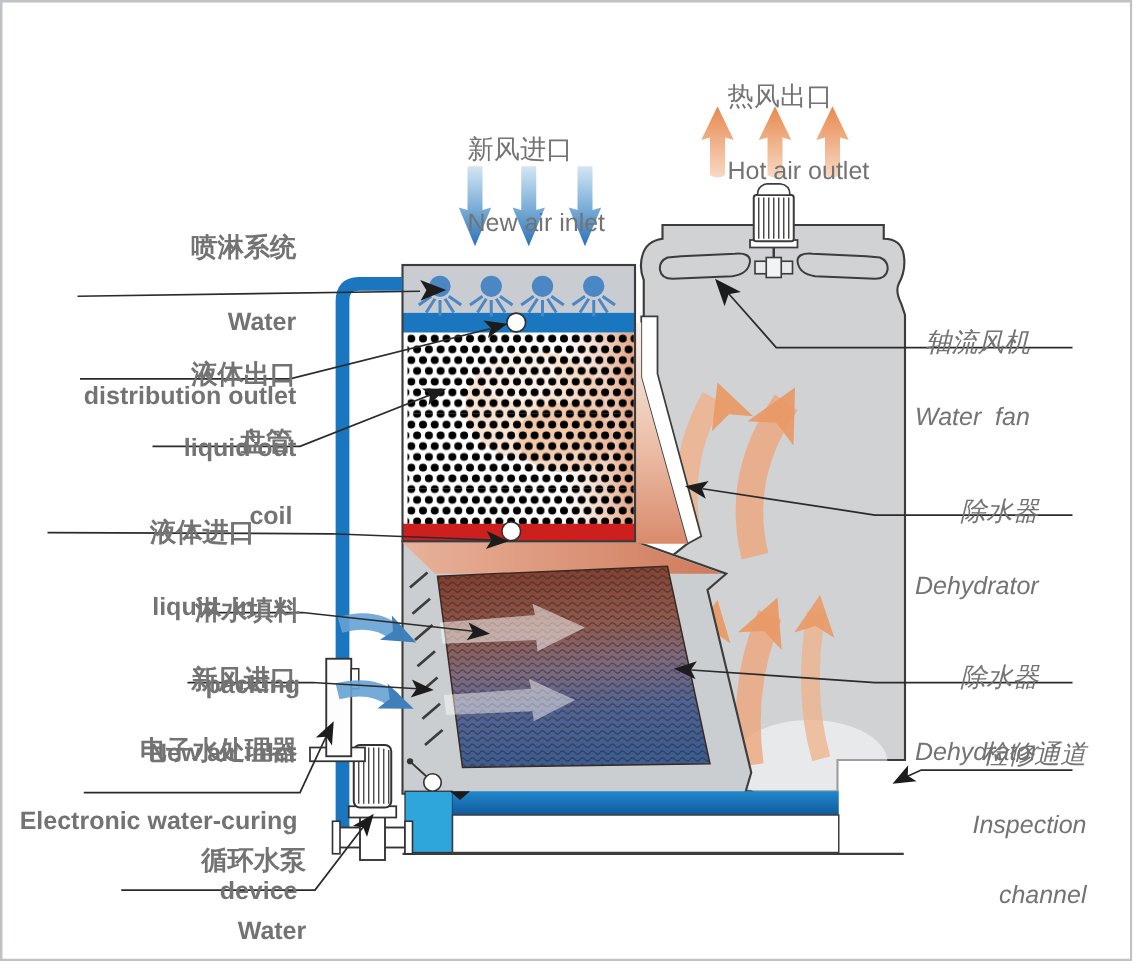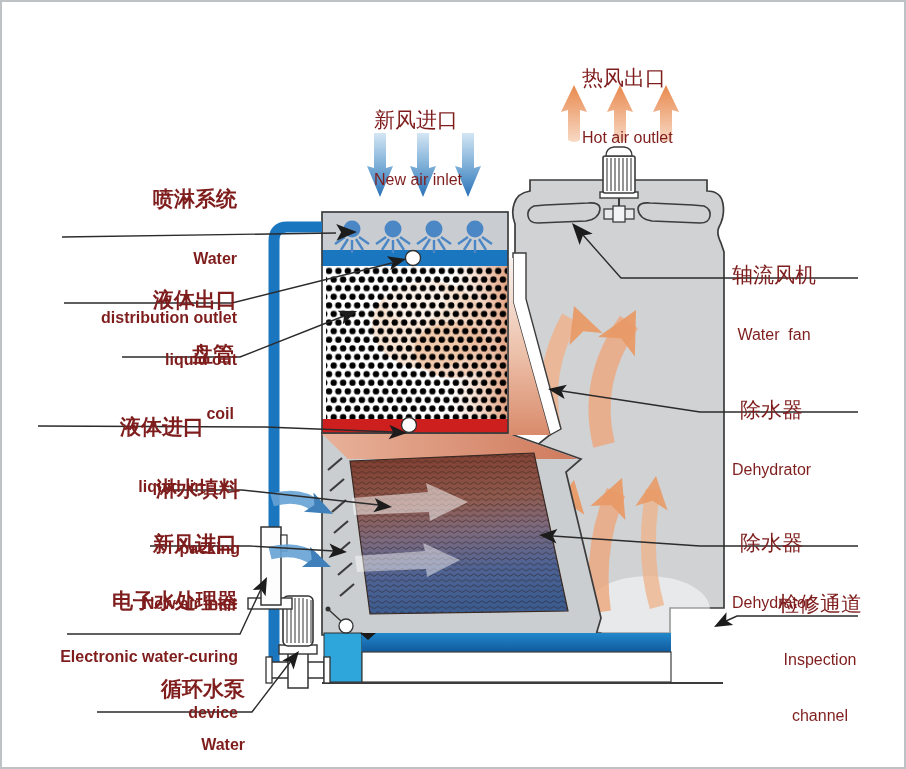--- a/index.html
+++ b/index.html
@@ -1,23 +1,23 @@
 <!DOCTYPE html>
 <html><head>
 <meta charset="utf-8">
 <style>
   html,body{margin:0;padding:0;background:#fff;}
   #stage{position:relative;width:906px;height:769px;background:#ffffff;overflow:hidden;
          font-family:"Liberation Sans",sans-serif;}
   #stage svg{position:absolute;left:0;top:0;}
-  .lbl{position:absolute;color:#7f1d1d;white-space:pre;}
+  .lbl{position:absolute;color:#737373;white-space:pre;}
   .lbl .zh{font-size:21px;line-height:24px;}
-  .lbl .en{font-size:16px;line-height:23px;}
+  .lbl .en{font-size:20px;line-height:23px;}
   .left-col{text-align:right;font-weight:bold;}
-  .right-col{text-align:center;}
+  .right-col{text-align:right;font-style:italic;}
   .tight .zh{line-height:21px;}
   .tight .en{line-height:20px;}
 </style>
 </head>
 <body>
 
 <div id="stage">
 
 <svg width="906" height="769" viewBox="0 0 906 769">
   <defs>

